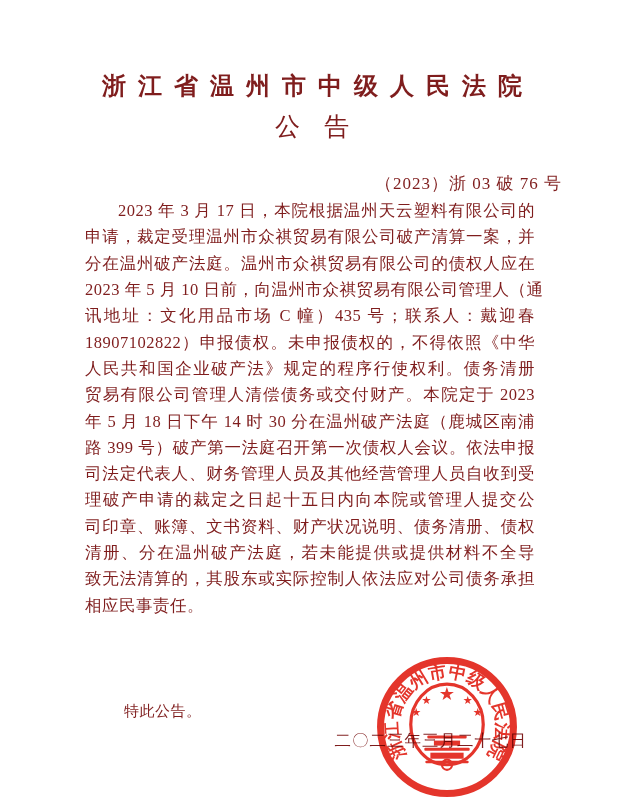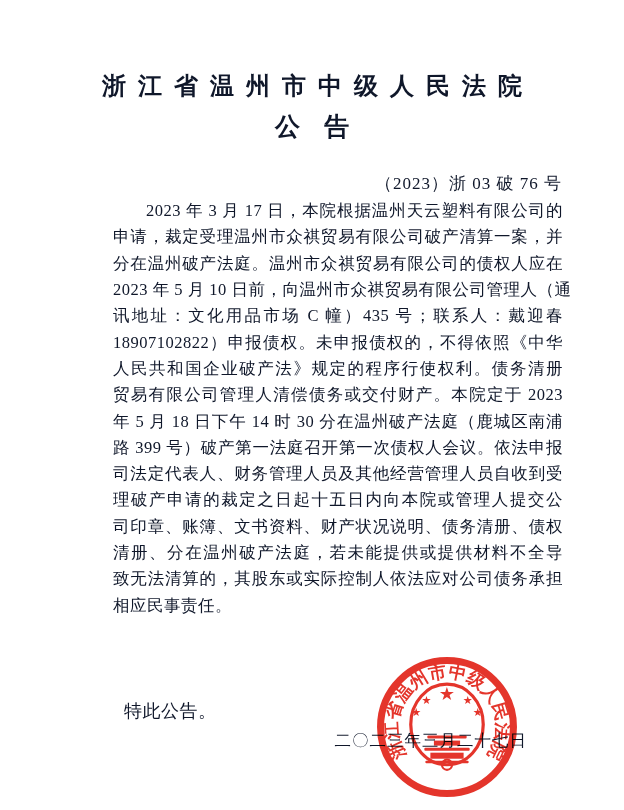--- a/index.html
+++ b/index.html
@@ -7,82 +7,81 @@
     padding: 0;
     background: #ffffff;
   }
   .page {
     position: relative;
     width: 624px;
     height: 810px;
     background: #ffffff;
     overflow: hidden;
     font-family: "Liberation Serif", "DejaVu Serif", serif;
-    color: #0f172a;
+    color: #7f1d1d;
   }
   .title-line1 {
     position: absolute;
     top: 70px;
     left: 0;
     width: 100%;
     text-align: center;
     font-size: 24px;
     font-weight: 700;
     letter-spacing: 12px;
     text-indent: 12px;
     white-space: nowrap;
   }
   .title-line2 {
     position: absolute;
     top: 110px;
     left: 0;
     width: 100%;
     text-align: center;
     font-size: 25px;
-    font-weight: 700;
+    font-weight: 400;
     letter-spacing: 9px;
     text-indent: 9px;
     white-space: nowrap;
   }
   .case-number {
     position: absolute;
     top: 172px;
     right: 62px;
     font-size: 17px;
     letter-spacing: 1px;
     white-space: nowrap;
   }
   .body-block {
     position: absolute;
     top: 198px;
     left: 85px;
     width: 450px;
     font-size: 16.5px;
     line-height: 26.32px;
     letter-spacing: 0.5px;
-    margin-left: 28px;
   }
   .bline {
     text-align: justify;
     text-align-last: justify;
     white-space: nowrap;
     height: 26.32px;
     overflow: visible;
   }
   .bline.first {
     text-indent: 33px;
   }
   .bline.last {
     text-align-last: left;
   }
   .closing {
     position: absolute;
     top: 698px;
     left: 124px;
-    font-size: 18px;
+    font-size: 15px;
     line-height: 26.32px;
     letter-spacing: 0.5px;
   }
   .date-line {
     position: absolute;
     top: 728px;
     right: 97px;
     font-size: 16.5px;
     line-height: 26.32px;
     letter-spacing: 1px;

